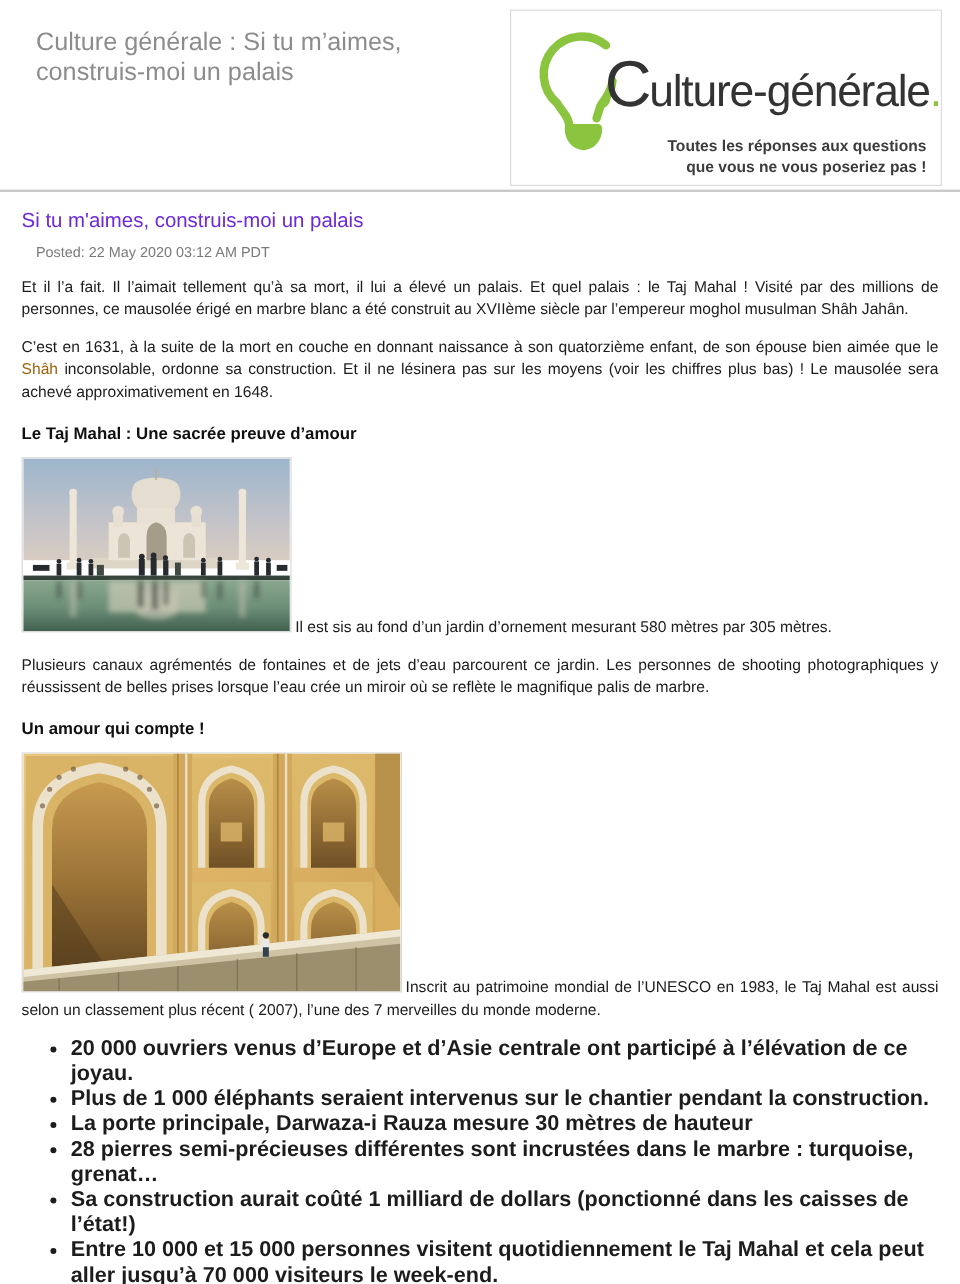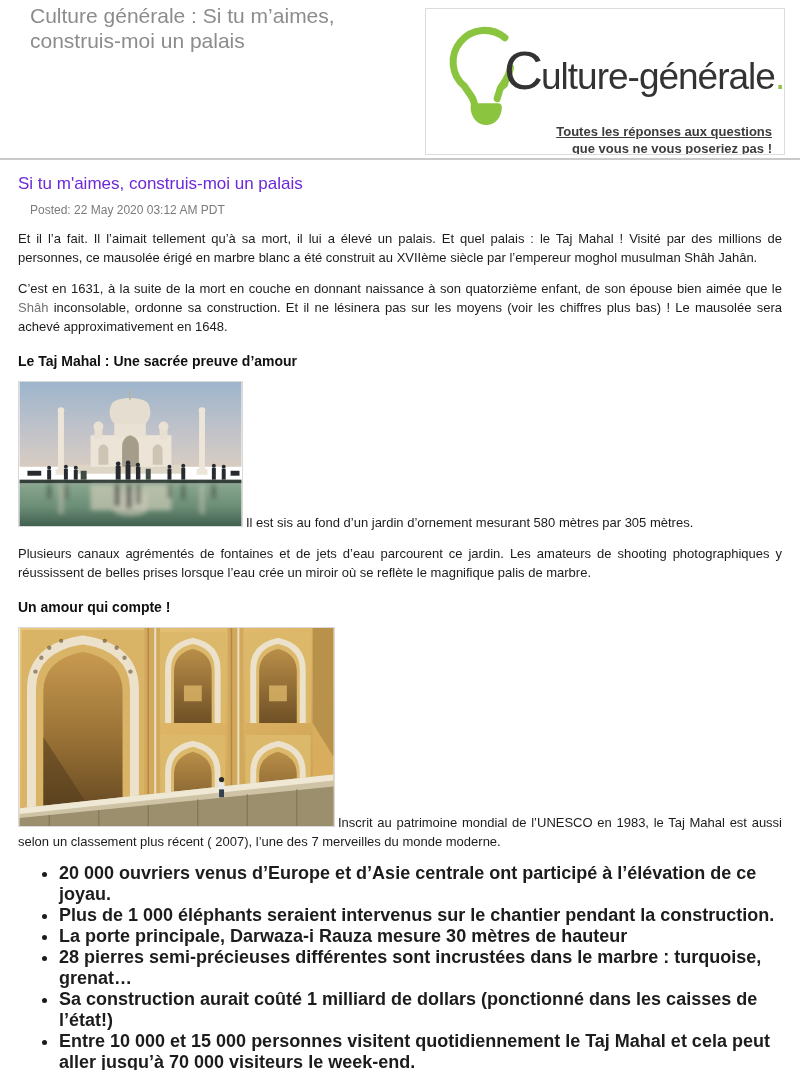--- a/index.html
+++ b/index.html
@@ -1,39 +1,39 @@
 <!DOCTYPE html>
 <html lang="fr"><head>
 <meta charset="utf-8">
 <style>
   * { box-sizing: border-box; }
   body { margin:0; background:#ffffff; font-family:"Liberation Sans", sans-serif; color:#1c1c1c; }
   .page { width:800px; min-height:1070px; margin:0 auto; position:relative; padding:0 18px 24px; }
 
   
-  .site-header { position:relative; height:160px; margin:0 -18px; padding:4px 18px 0 30px;
+  .site-header { position:relative; height:160px; margin:0 -18px; padding:24px 18px 0 30px;
                  border-bottom:2px solid #c9c9c9; }
   .site-title { margin:0; font-size:21px; font-weight:400; color:#8c8c8c; line-height:1.18; max-width:400px; }
 
   .logo-box { position:absolute; top:8px; right:15px; width:360px; height:147px;
               border:1px solid #dcdcdc; background:#fff; overflow:hidden; }
   .bulb { position:absolute; left:22px; top:10px; }
   .brand { position:absolute; left:78px; top:30px; white-space:nowrap; color:#333; }
   .brand .c { font-size:54px; font-weight:300; letter-spacing:-2px; }
   .brand .rest { font-size:37px; font-weight:300; letter-spacing:-1px; }
   .brand .tld { font-size:37px; font-weight:300; color:#8bc53f; }
-  .tagline { position:absolute; right:12px; top:114px; text-align:right; font-size:13px; font-weight:700;
-             color:#3c3c3c; line-height:17px;text-decoration:underline; }
+  .tagline { position:absolute; right:12px; top:104px; text-align:right; font-size:13px; font-weight:700;
+             color:#3c3c3c; line-height:17px; }
 
   
   .article-title { margin:14px 0 0; font-size:17px; font-weight:400; color:#6d28d9; }
   .posted { margin:9px 12px 0; font-size:12px; color:#7a7a7a; }
   p.body { margin:12px 0 0; font-size:13px; line-height:19px; text-align:justify; }
   h3.section { margin:17px 0 0; font-size:14px; font-weight:700; color:#101010; }
-  a.inlink { color:#737373; text-decoration:none; cursor:pointer;margin-top:22px; }
+  a.inlink { color:#a16207; text-decoration:none; cursor:pointer;margin-top:22px; }
   .photo { border:1px solid #d9d9d9; vertical-align:baseline; margin-right:3px; display:inline-block; }
   ul.facts { margin:12px 0 0; padding-left:41px; }
   ul.facts li { font-size:18px; line-height:21px;font-weight:bold; }
 </style>
 </head>
 <body>
 
 <div class="page">
 
   <header class="site-header">
@@ -144,21 +144,21 @@
         <rect x="108" y="104" width="6" height="24" fill="#2e3a34" opacity="0.6"></rect>
         <rect x="118" y="104" width="5" height="20" fill="#2e3a34" opacity="0.5"></rect>
         <rect x="28" y="104" width="4" height="14" fill="#2e3a34" opacity="0.5"></rect>
         <rect x="45" y="104" width="4" height="15" fill="#2e3a34" opacity="0.5"></rect>
         <rect x="150" y="104" width="4" height="14" fill="#2e3a34" opacity="0.5"></rect>
         <rect x="164" y="104" width="4" height="15" fill="#2e3a34" opacity="0.5"></rect>
         <rect x="195" y="104" width="4" height="14" fill="#2e3a34" opacity="0.5"></rect>
       </g>
     </svg><span>Il est sis au fond d’un jardin d’ornement mesurant 580 mètres par 305 mètres.</span></p>
 
-  <p class="body">Plusieurs canaux agrémentés de fontaines et de jets d’eau parcourent ce jardin. Les amateurs de shooting photographiques y réussissent de belles prises lorsque l’eau crée un miroir où se reflète le magnifique palis de marbre.</p>
+  <p class="body">Plusieurs canaux agrémentés de fontaines et de jets d’eau parcourent ce jardin. Les personnes de shooting photographiques y réussissent de belles prises lorsque l’eau crée un miroir où se reflète le magnifique palis de marbre.</p>
 
   <h3 class="section">Un amour qui compte !</h3>
 
   <p class="body"><svg class="photo" width="317" height="200" viewBox="0 0 317 200">
       <defs>
         <linearGradient id="gold" x1="0" y1="0" x2="1" y2="1">
           <stop offset="0" stop-color="#e9c87d"></stop>
             <stop offset="0.55" stop-color="#dcb264"></stop>
             <stop offset="1" stop-color="#c79a4e"></stop>
         </linearGradient>

